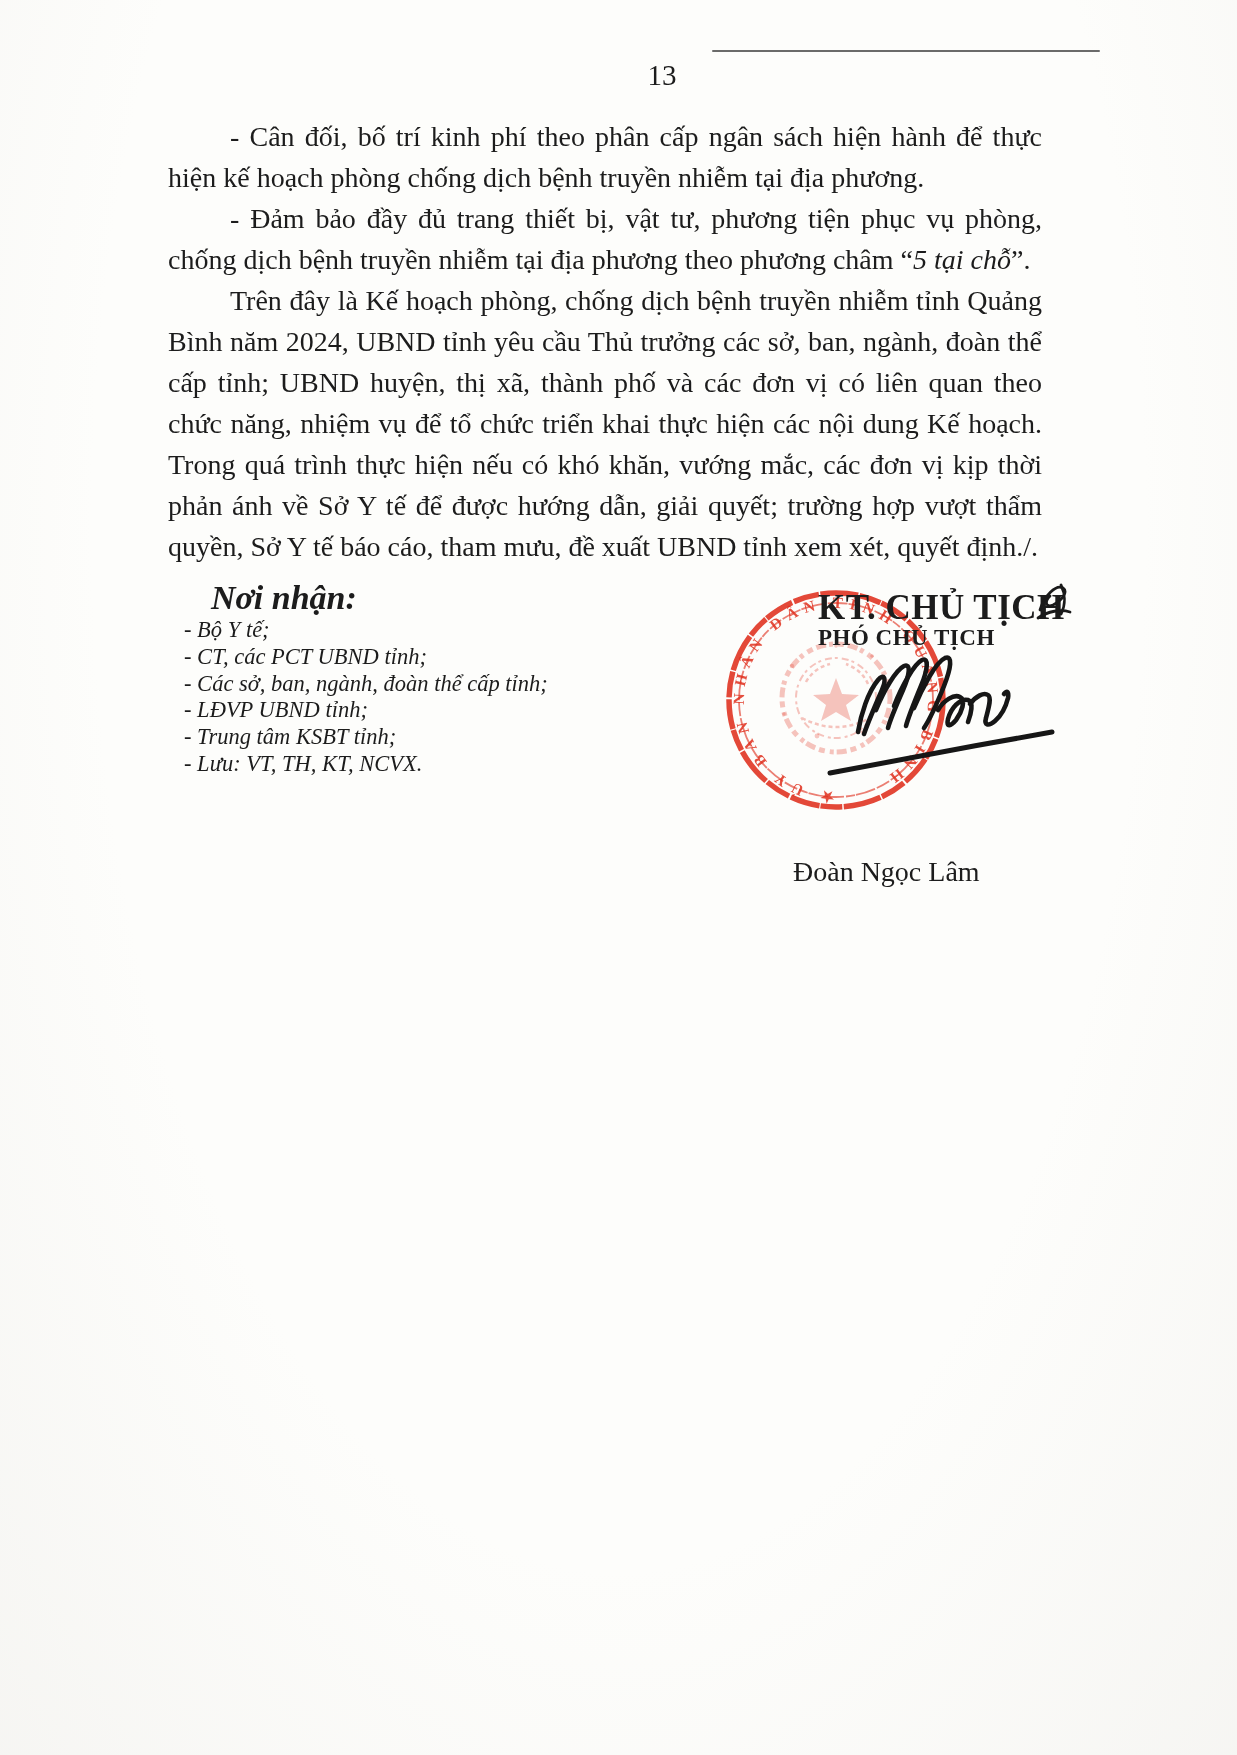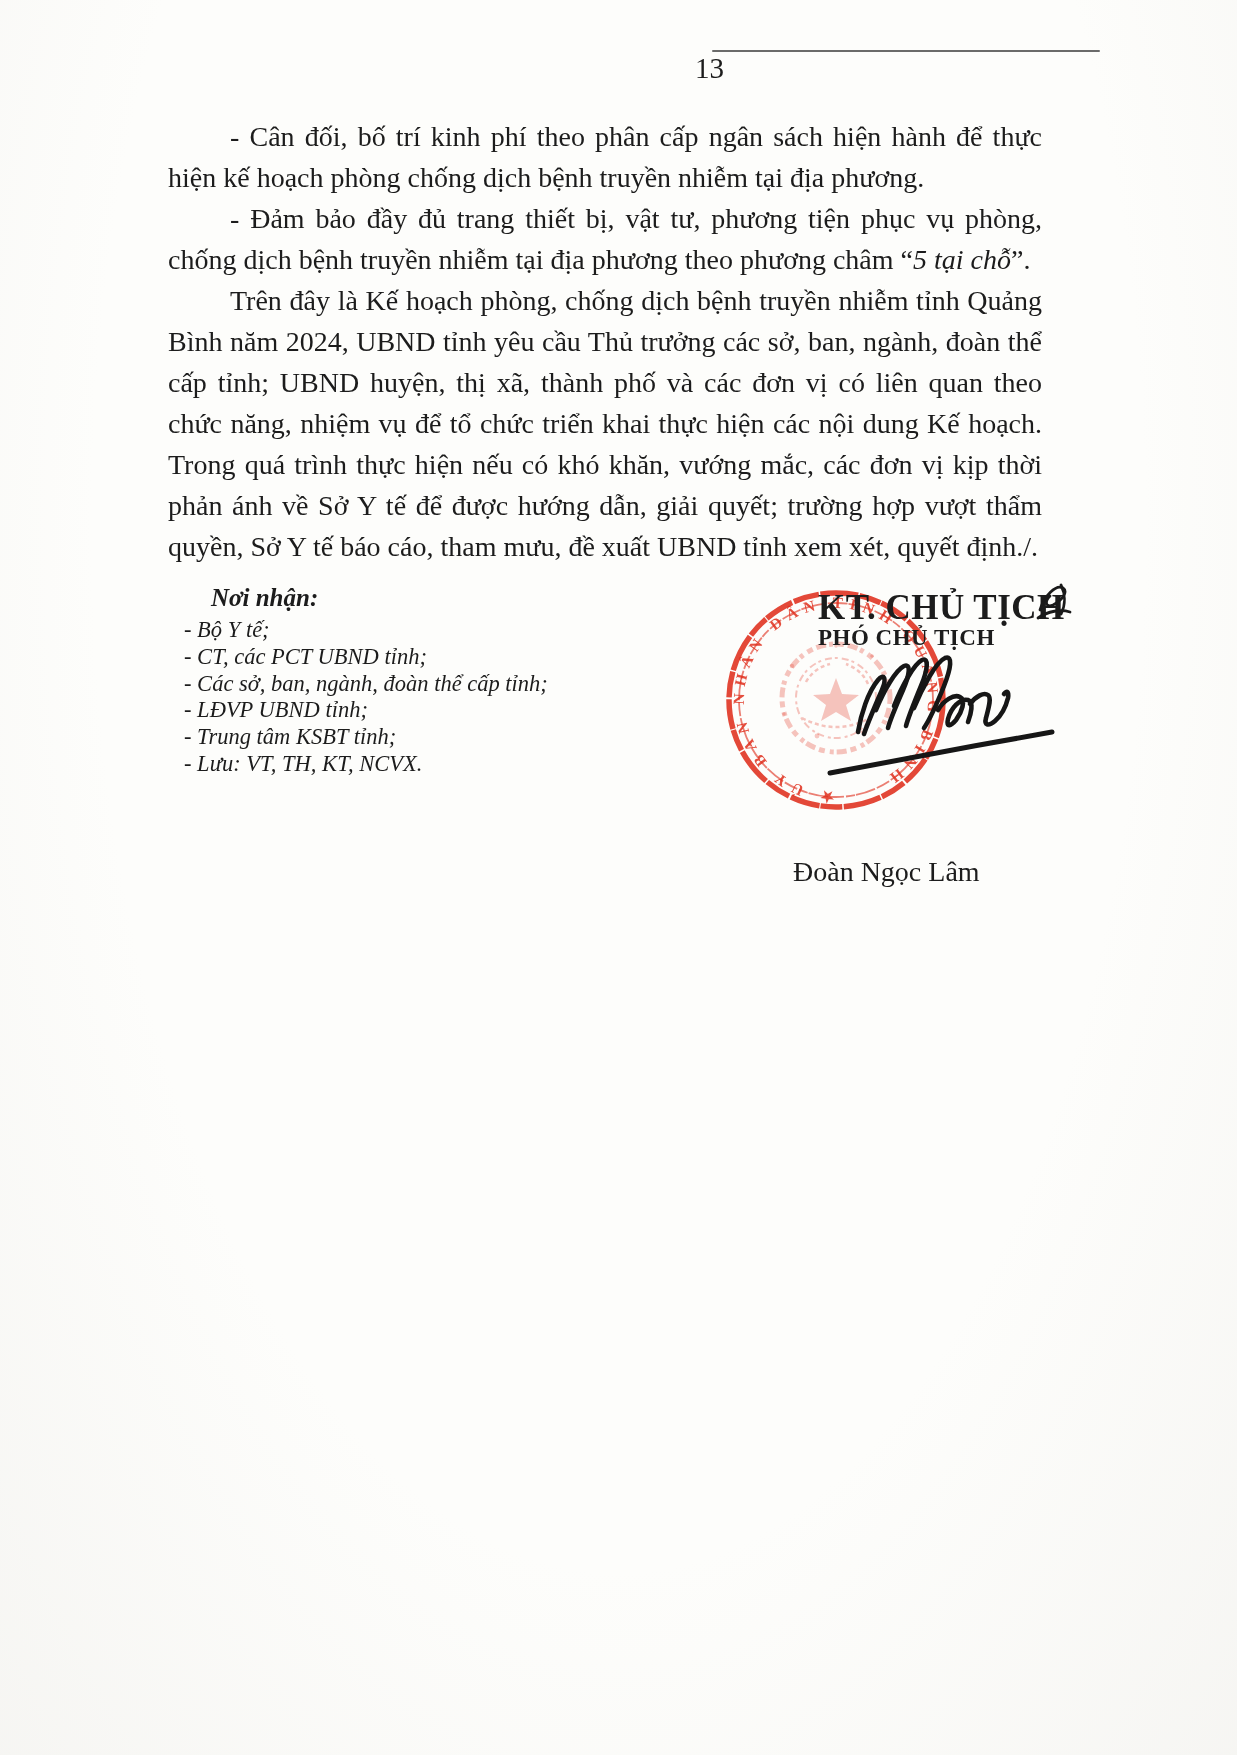--- a/index.html
+++ b/index.html
@@ -7,40 +7,40 @@
   .page{
     position:relative;
     width:1237px;height:1755px;
     background:#fdfdfb;
     background-image:radial-gradient(ellipse at 50% 30%, rgba(255,255,255,0) 60%, rgba(225,223,218,.25) 100%);
     font-family:"Liberation Serif","DejaVu Serif",serif;
     color:#1c1c1c;
     overflow:hidden;
   }
   .page-number{
-    position:absolute;top:52px;left:600px;width:124px;
-    text-align:right;font-size:29px;
+    position:absolute;top:59px;left:600px;width:124px;
+    text-align:center;font-size:29px;
   }
   .scan-line{
     position:absolute;top:50px;left:712px;width:388px;height:2px;
     background:#3a3a3a;opacity:.75;border-radius:1px;
   }
   .body-text{
     position:absolute;left:168px;top:116px;width:874px;
     font-size:28px;line-height:41px;text-align:justify;
   }
   .body-text p{margin:0;text-indent:62px;}
   .body-text p.tight{letter-spacing:-0.7px;word-spacing:-1.8px;}
   .body-text .it{font-style:italic;}
   .recipients{
     position:absolute;left:184px;top:584px;
     font-size:22.5px;line-height:26.8px;
   }
   .recipients .heading{
-    font-size:25px;font-weight:bold;font-style:italic;
+    font-size:34px;font-weight:bold;font-style:italic;
     margin:0 0 5px 0;text-indent:27px;line-height:28px;
   }
   .recipients div{margin:0;font-style:italic;}
   .sig-title1{
     position:absolute;left:818px;top:588px;
     font-size:35px;font-weight:bold;letter-spacing:.5px;white-space:nowrap;
   }
   .sig-title2{
     position:absolute;left:818px;top:625px;
     font-size:23px;font-weight:bold;letter-spacing:.5px;white-space:nowrap;

